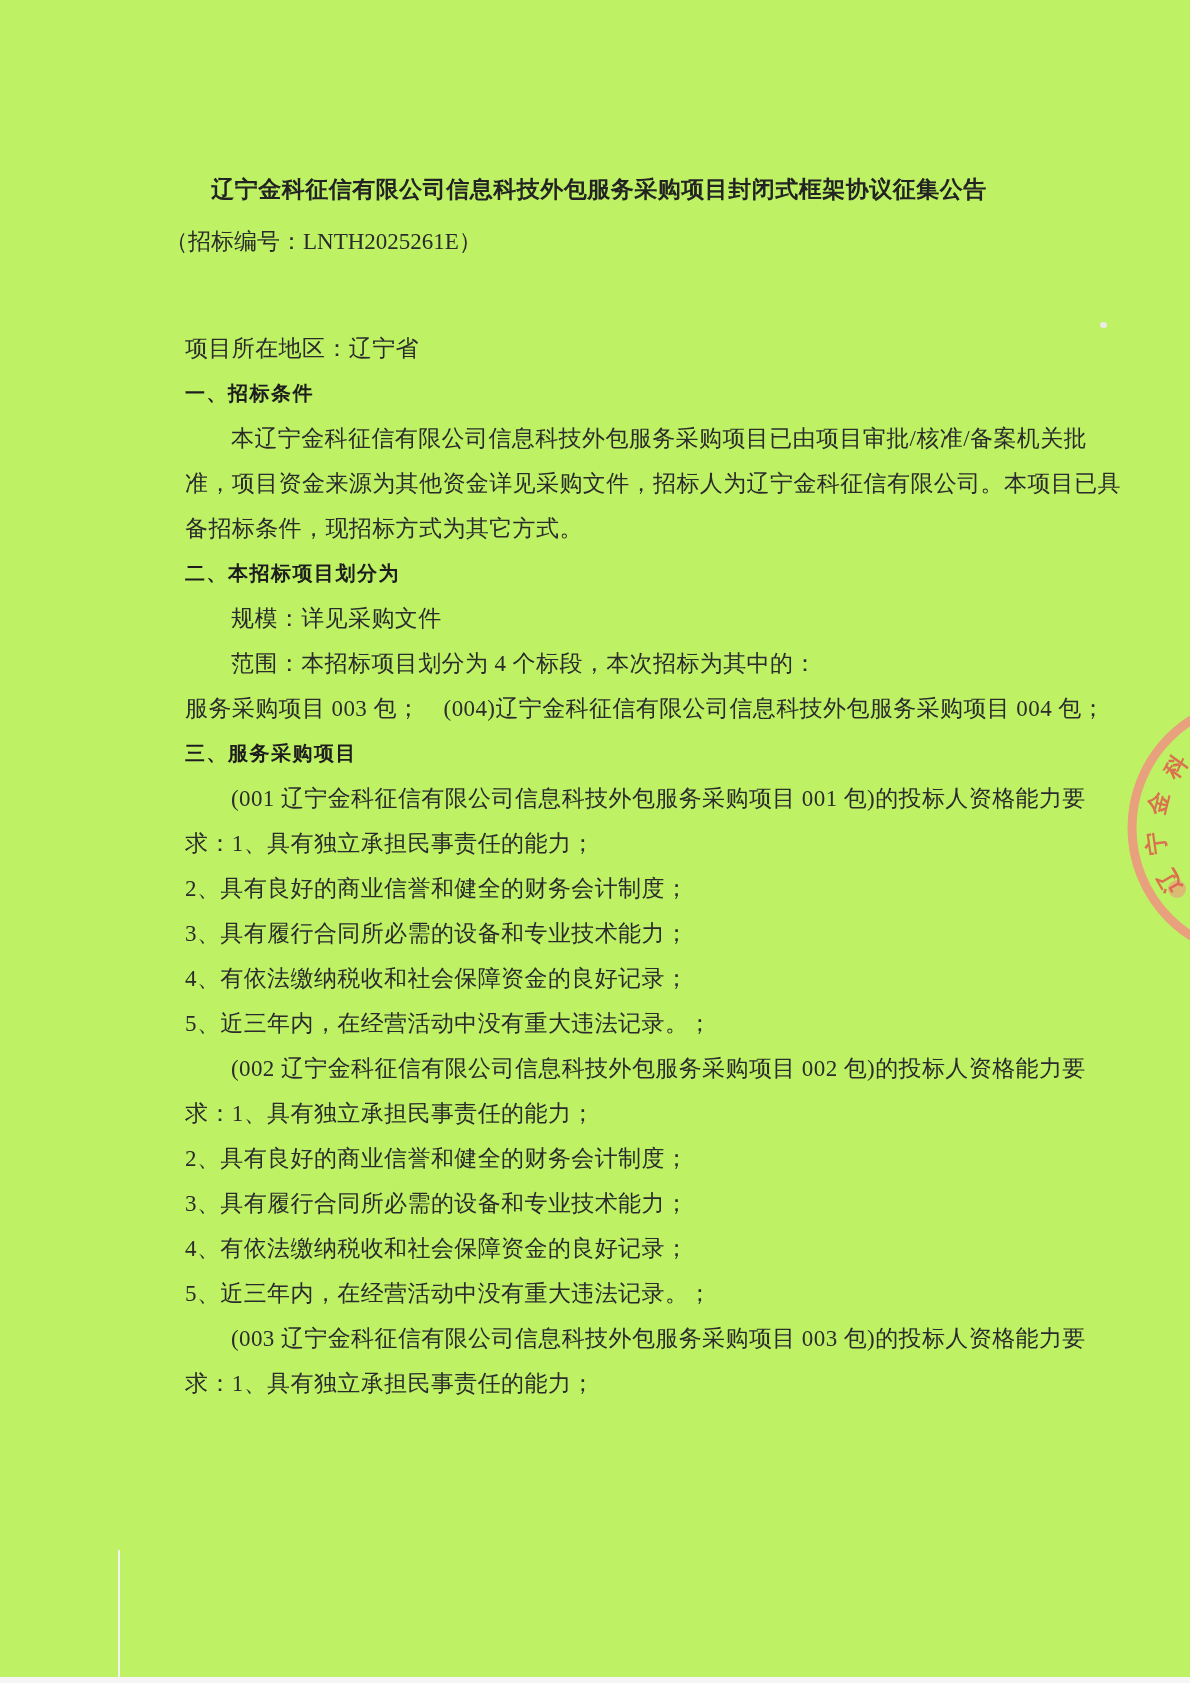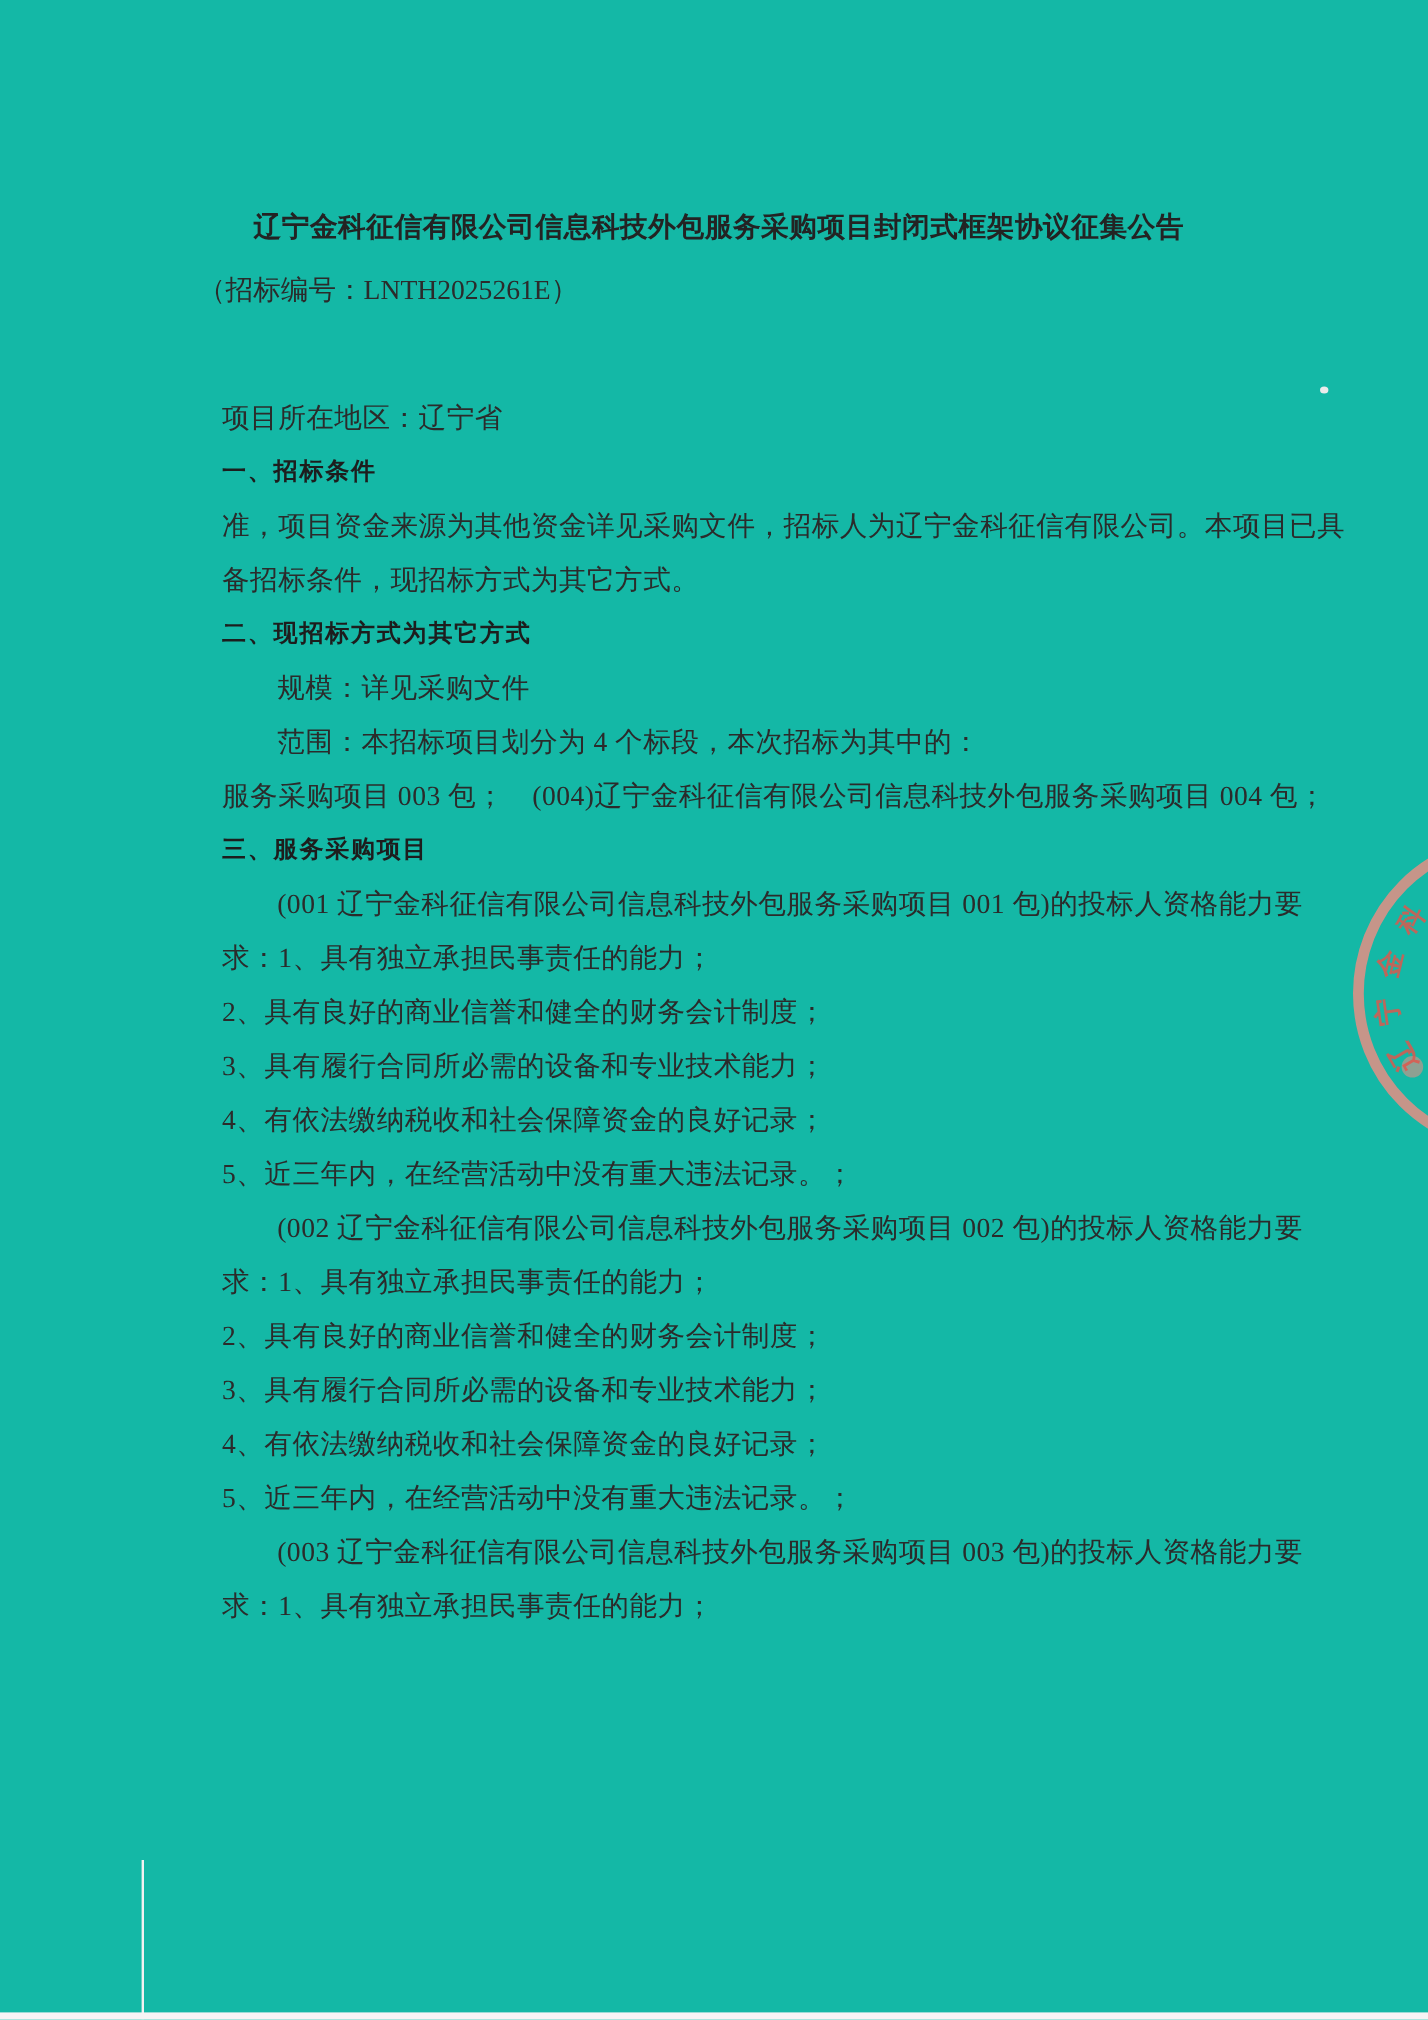--- a/index.html
+++ b/index.html
@@ -1,20 +1,20 @@
 <!DOCTYPE html>
 <html><head>
 <meta charset="utf-8">
 <style>
   html, body { margin: 0; padding: 0; background: #ffffff; }
   .page {
     position: relative;
     width: 1190px;
     height: 1683px;
-    background: #14b8a6;
+    background: #bef264;
     overflow: hidden;
     font-family: "Liberation Serif", "DejaVu Serif", serif;
     color: #2b2b2b;
   }
   .content {
     position: absolute;
     left: 165px;
     top: 170px;
     width: 868px;
   }
@@ -91,23 +91,24 @@
 <body>
 
 <div class="page">
 
   <div class="content">
     <div class="title">辽宁金科征信有限公司信息科技外包服务采购项目封闭式框架协议征集公告</div>
     <div class="subtitle">（招标编号：LNTH2025261E）</div>
     <div class="lines">
         <div class="line body">项目所在地区：辽宁省</div>
         <div class="line heading">一、招标条件</div>
+        <div class="line body indent">本辽宁金科征信有限公司信息科技外包服务采购项目已由项目审批/核准/备案机关批</div>
         <div class="line body">准，项目资金来源为其他资金详见采购文件，招标人为辽宁金科征信有限公司。本项目已具</div>
         <div class="line body">备招标条件，现招标方式为其它方式。</div>
-        <div class="line heading">二、现招标方式为其它方式</div>
+        <div class="line heading">二、本招标项目划分为</div>
         <div class="line body indent">规模：详见采购文件</div>
         <div class="line body indent">范围：本招标项目划分为 4 个标段，本次招标为其中的：</div>
         <div class="line body">服务采购项目 003 包；　(004)辽宁金科征信有限公司信息科技外包服务采购项目 004 包；</div>
         <div class="line heading">三、服务采购项目</div>
         <div class="line body indent">(001 辽宁金科征信有限公司信息科技外包服务采购项目 001 包)的投标人资格能力要</div>
         <div class="line body">求：1、具有独立承担民事责任的能力；</div>
         <div class="line body">2、具有良好的商业信誉和健全的财务会计制度；</div>
         <div class="line body">3、具有履行合同所必需的设备和专业技术能力；</div>
         <div class="line body">4、有依法缴纳税收和社会保障资金的良好记录；</div>
         <div class="line body">5、近三年内，在经营活动中没有重大违法记录。；</div>

